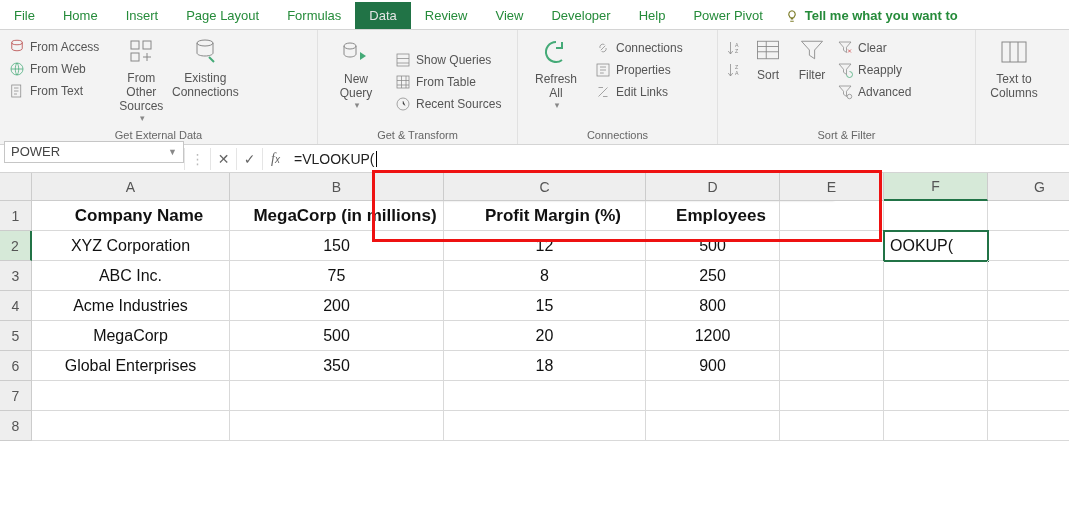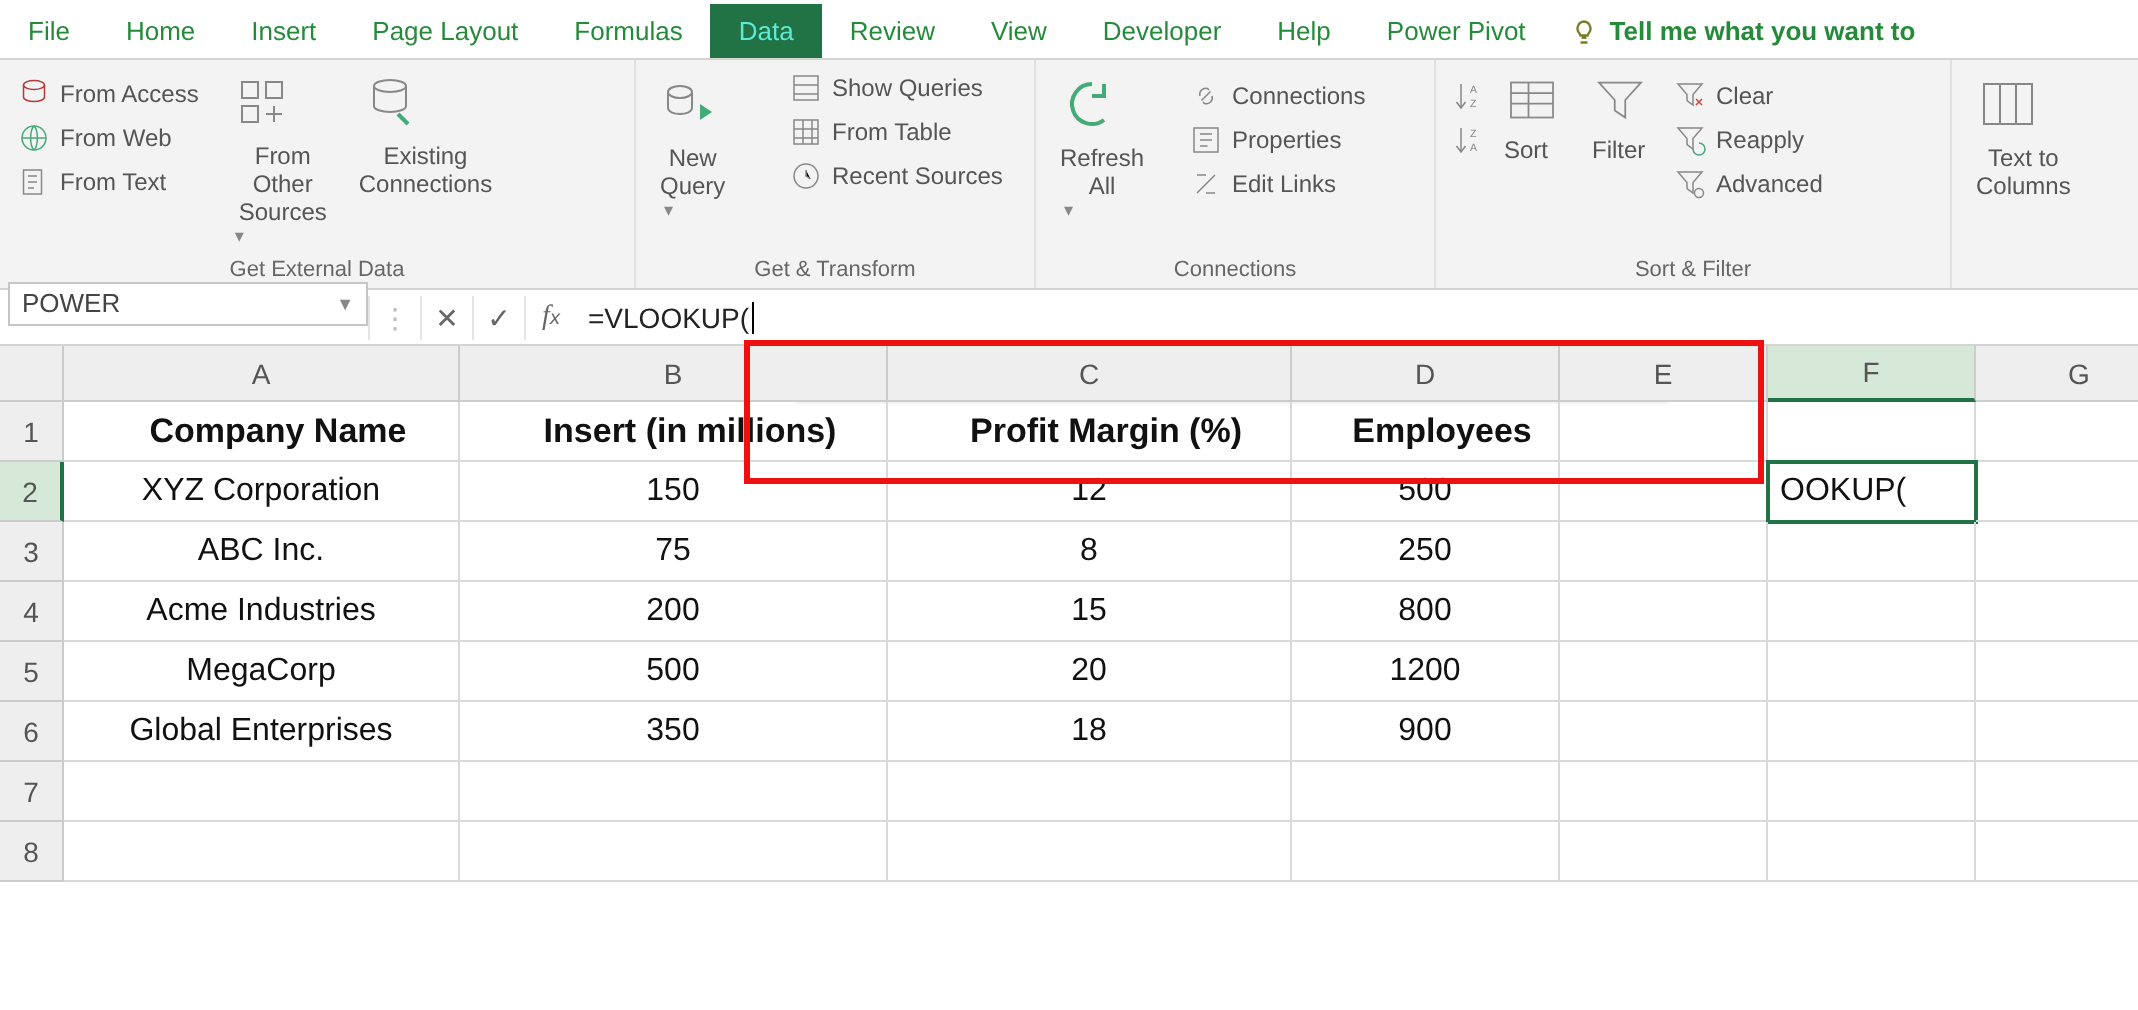--- a/index.html
+++ b/index.html
@@ -1,31 +1,31 @@
 <!DOCTYPE html>
 <html><head>
 <meta charset="utf-8">
 <style>
   * { box-sizing: border-box; font-family: "Segoe UI", Arial, sans-serif; }
   body { margin:0; padding:0; background:#fff; width:1069px; height:505px; overflow:hidden; font-size:13px; color:#444; }
   
   .tabs { display:flex; align-items:flex-end; height:30px; background:#fff; border-bottom:1px solid #d4d4d4; }
   .tab  { padding:6px 14px 6px; font-size:13px; color:#258b3a; cursor:pointer; white-space:nowrap; }
-  .tab.active { background:#217346; color:#5eead4; }
+  .tab.active { background:#217346; color:#e5e5e5; }
   .tellme { display:flex; align-items:center; gap:6px; color:#258b3a; padding:6px 8px; white-space:nowrap;font-weight:bold; }
   .bulb { width:14px; height:14px; }
   
   .ribbon { display:flex; background:#f3f3f3; border-bottom:1px solid #d4d4d4; height:115px; }
   .group  { display:flex; flex-direction:column; justify-content:flex-end; border-right:1px solid #e1e1e1; }
   .group-content { flex:1; display:flex; align-items:flex-start; padding:4px 6px 2px 6px; }
   .group-label   { text-align:center; font-size:11px; color:#666; padding:2px 0 3px; }
   .col { display:flex; flex-direction:column; gap:2px; }
   .smallbtn { display:flex; align-items:center; gap:4px; font-size:12px; color:#555; padding:1px 2px; white-space:nowrap; cursor:pointer; }
   .smallbtn svg { flex:none; }
-  .bigbtn { display:flex; flex-direction:column; align-items:flex-start; justify-content:flex-start; padding:2px 6px; font-size:12px; color:#555; text-align:center; cursor:pointer; width:64px; }
+  .bigbtn { display:flex; flex-direction:column; align-items:center; justify-content:flex-start; padding:2px 6px; font-size:12px; color:#555; text-align:center; cursor:pointer; width:64px; }
   .bigbtn .biglabel { margin-top:4px; line-height:14px; }
   .drop::after { content:"▾"; font-size:9px; color:#888; margin-left:2px; }
   .iconbox { width:18px; height:18px; display:inline-flex; align-items:center; justify-content:center; }
   
   .fbar-row { display:flex; align-items:center; height:28px; border-bottom:1px solid #d4d4d4; position:relative; }
   .namebox { width:180px; border:1px solid #c6c6c6; margin:2px 0 16px 4px; height:22px; display:flex; align-items:center; padding:0 6px; font-size:13px; color:#444; background:#fff; }
   .namebox .dd { margin-left:auto; color:#888; font-size:9px; }
   .fx-icon, .fx-btn { width:26px; height:22px; display:flex; align-items:center; justify-content:center; border-left:1px solid #e5e5e5; color:#666; font-size:14px; }
   .fxlabel { font-style:italic; font-family:"Times New Roman",serif; }
   .formula-input { flex:1; height:22px; display:flex; align-items:center; padding:0 6px; font-size:14px; color:#222; position:relative; }
@@ -135,21 +135,21 @@
   <div class="group" style="width:200px">
     <div class="group-content">
       <div class="bigbtn drop">
         <svg width="32" height="32" viewBox="0 0 32 32">
             <ellipse cx="10" cy="10" rx="6" ry="3" fill="none" stroke="#888"></ellipse>
             <path d="M4 10v8c0 1.7 2.7 3 6 3s6-1.3 6-3v-8" fill="none" stroke="#888"></path>
             <path d="M20 16l6 4-6 4" fill="#4a7"></path>
           </svg>
         <div class="biglabel"><span>New</span><br><span>Query</span></div>
       </div>
-      <div class="col" style="margin-left:4px;margin-top:0">
+      <div class="col" style="margin-left:4px;margin-top:16px">
         <div class="smallbtn">
           <span class="iconbox">
               <svg viewBox="0 0 24 24" width="18" height="18">
                 <rect x="4" y="4" width="16" height="16" fill="none" stroke="#888"></rect>
                 <path d="M4 10h16M4 16h16" stroke="#888"></path>
               </svg>
             </span>
           <span>Show Queries</span>
         </div>
         <div class="smallbtn">
@@ -346,21 +346,21 @@
         <div class="rowhead rH30">4</div>
         <div class="rowhead rH30">5</div>
         <div class="rowhead rH30">6</div>
         <div class="rowhead rH30">7</div>
         <div class="rowhead rH30">8</div>
       </div>
       <div class="cells">
 
         <div class="row rH30">
           <div class="cell cA bold hcenter">Company Name</div>
-          <div class="cell cB bold hcenter">Insert (in millions)</div>
+          <div class="cell cB bold hcenter">MegaCorp (in millions)</div>
           <div class="cell cC bold hcenter">Profit Margin (%)</div>
           <div class="cell cD bold hcenter">Employees</div>
           <div class="cell cE"></div>
           <div class="cell cF"></div>
           <div class="cell cG"></div>
         </div>
 
         <div class="row rH30">
           <div class="cell cA hcenter">XYZ Corporation</div>
           <div class="cell cB hcenter">150</div>

